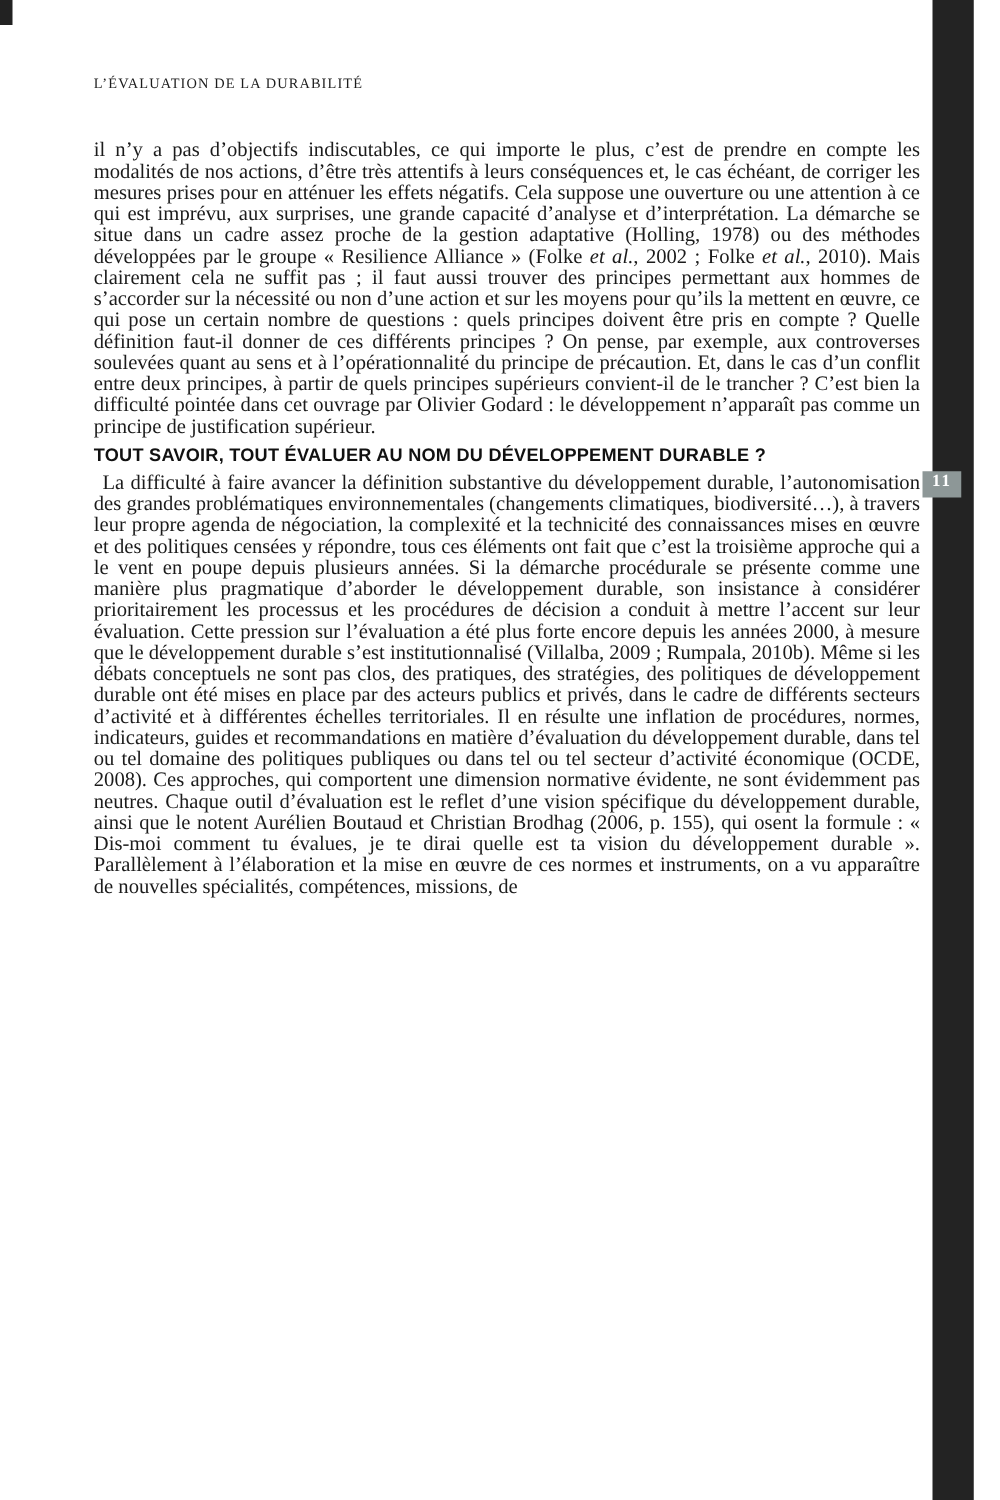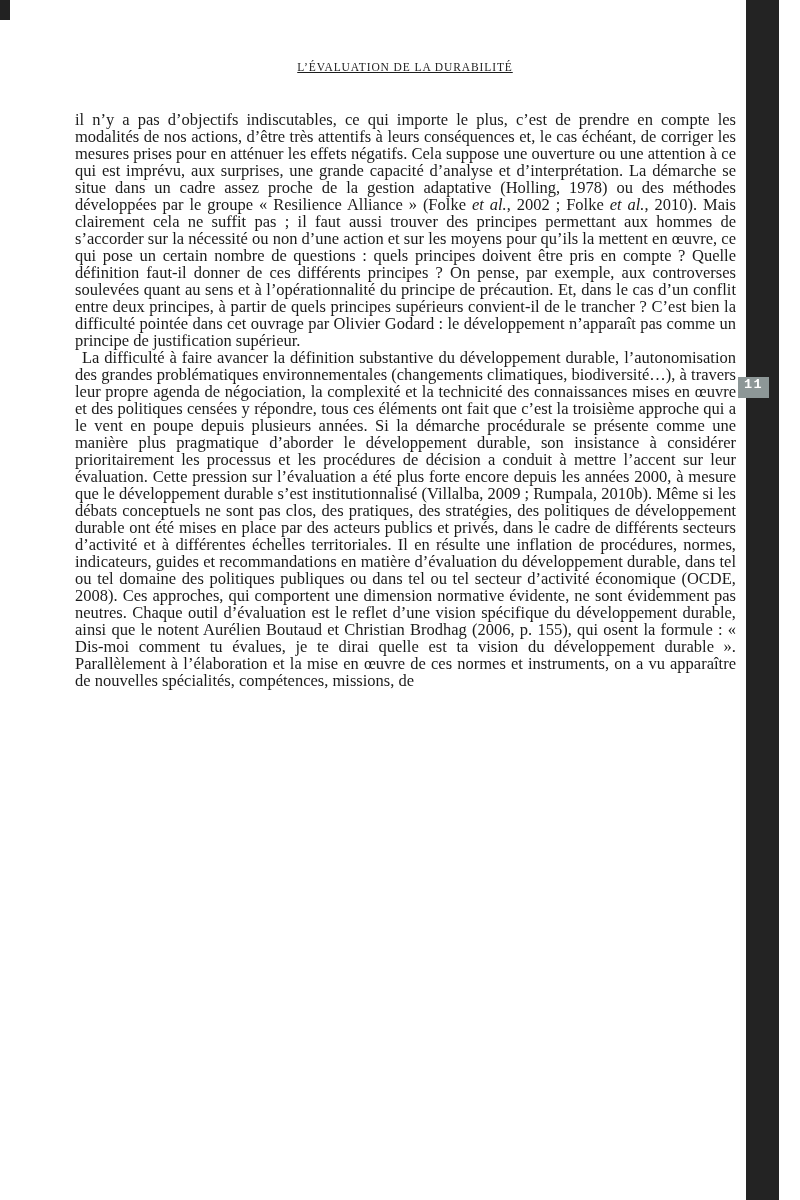--- a/index.html
+++ b/index.html
@@ -32,40 +32,39 @@
     background: #232323;
   }
   .page-number-badge {
     position: absolute;
     left: 738px;
     top: 377px;
     width: 31px;
     height: 21px;
     background: #8d9797;
     color: #ffffff;
-    font-family: Liberation Mono, monospace;
+    font-family: Liberation Serif, serif;
     font-weight: bold;
     font-size: 13.5px;
     letter-spacing: 1.5px;
     display: flex;
     align-items: flex-start;
     justify-content: center;
     z-index: 2;
   }
   .running-header {
     position: absolute;
     top: 61px;
     left: 75px;
     width: 660px;
-    text-align: center;
+    text-align: left;
     font-size: 11.5px;
     letter-spacing: 0.9px;
     color: #1c1c1c;
     font-family: "Liberation Serif", serif;
-    text-decoration: underline;
   }
   .body-text {
     position: absolute;
     top: 111px;
     left: 75px;
     width: 661px;
     font-size: 16.5px;
     line-height: 17px;
     text-align: justify;
     color: #1b1b1b;
@@ -96,15 +95,16 @@
 
 <div class="page">
   <div class="corner-mark"></div>
   <div class="side-strip"></div>
   <div class="page-number-badge">
     <span>11</span>
   </div>
   <div class="running-header">L’ÉVALUATION DE LA DURABILITÉ</div>
   <div class="body-text">
     <p class="para"><span>il n’y a pas d’objectifs indiscutables, ce qui importe le plus, c’est de prendre en compte les modalités de nos actions, d’être très attentifs à leurs conséquences et, le cas échéant, de corriger les mesures prises pour en atténuer les effets négatifs. Cela suppose une ouverture ou une attention à ce qui est imprévu, aux surprises, une grande capacité d’analyse et d’interprétation. La démarche se situe dans un cadre assez proche de la gestion adaptative (Holling, 1978) ou des méthodes développées par le groupe « Resilience Alliance » (Folke </span><span class="italic">et al.</span><span>, 2002 ; Folke </span><span class="italic">et al.</span><span>, 2010). Mais clairement cela ne suffit pas ; il faut aussi trouver des principes permettant aux hommes de s’accorder sur la nécessité ou non d’une action et sur les moyens pour qu’ils la mettent en œuvre, ce qui pose un certain nombre de questions : quels principes doivent être pris en compte ? Quelle définition faut-il donner de ces différents principes ? On pense, par exemple, aux controverses soulevées quant au sens et à l’opérationnalité du principe de précaution. Et, dans le cas d’un conflit entre deux principes, à partir de quels principes supérieurs convient-il de le trancher ? C’est bien la difficulté pointée dans cet ouvrage par Olivier Godard : le développement n’apparaît pas comme un principe de justification supérieur.</span></p>
+    <h2 class="section-heading">TOUT SAVOIR, TOUT ÉVALUER AU NOM DU DÉVELOPPEMENT DURABLE ?</h2>
     <p class="para indent"><span>La difficulté à faire avancer la définition substantive du développement durable, l’autonomisation des grandes problématiques environnementales (changements climatiques, biodiversité…), à travers leur propre agenda de négociation, la complexité et la technicité des connaissances mises en œuvre et des politiques censées y répondre, tous ces éléments ont fait que c’est la troisième approche qui a le vent en poupe depuis plusieurs années. Si la démarche procédurale se présente comme une manière plus pragmatique d’aborder le développement durable, son insistance à considérer prioritairement les processus et les procédures de décision a conduit à mettre l’accent sur leur évaluation. Cette pression sur l’évaluation a été plus forte encore depuis les années 2000, à mesure que le développement durable s’est institutionnalisé (Villalba, 2009 ; Rumpala, 2010b). Même si les débats conceptuels ne sont pas clos, des pratiques, des stratégies, des politiques de développement durable ont été mises en place par des acteurs publics et privés, dans le cadre de différents secteurs d’activité et à différentes échelles territoriales. Il en résulte une inflation de procédures, normes, indicateurs, guides et recommandations en matière d’évaluation du développement durable, dans tel ou tel domaine des politiques publiques ou dans tel ou tel secteur d’activité économique (OCDE, 2008). Ces approches, qui comportent une dimension normative évidente, ne sont évidemment pas neutres. Chaque outil d’évaluation est le reflet d’une vision spécifique du développement durable, ainsi que le notent Aurélien Boutaud et Christian Brodhag (2006, p. 155), qui osent la formule : « Dis-moi comment tu évalues, je te dirai quelle est ta vision du développement durable ». Parallèlement à l’élaboration et la mise en œuvre de ces normes et instruments, on a vu apparaître de nouvelles spécialités, compétences, missions, de</span></p>
   </div>
 </div>
 
 </body></html>

